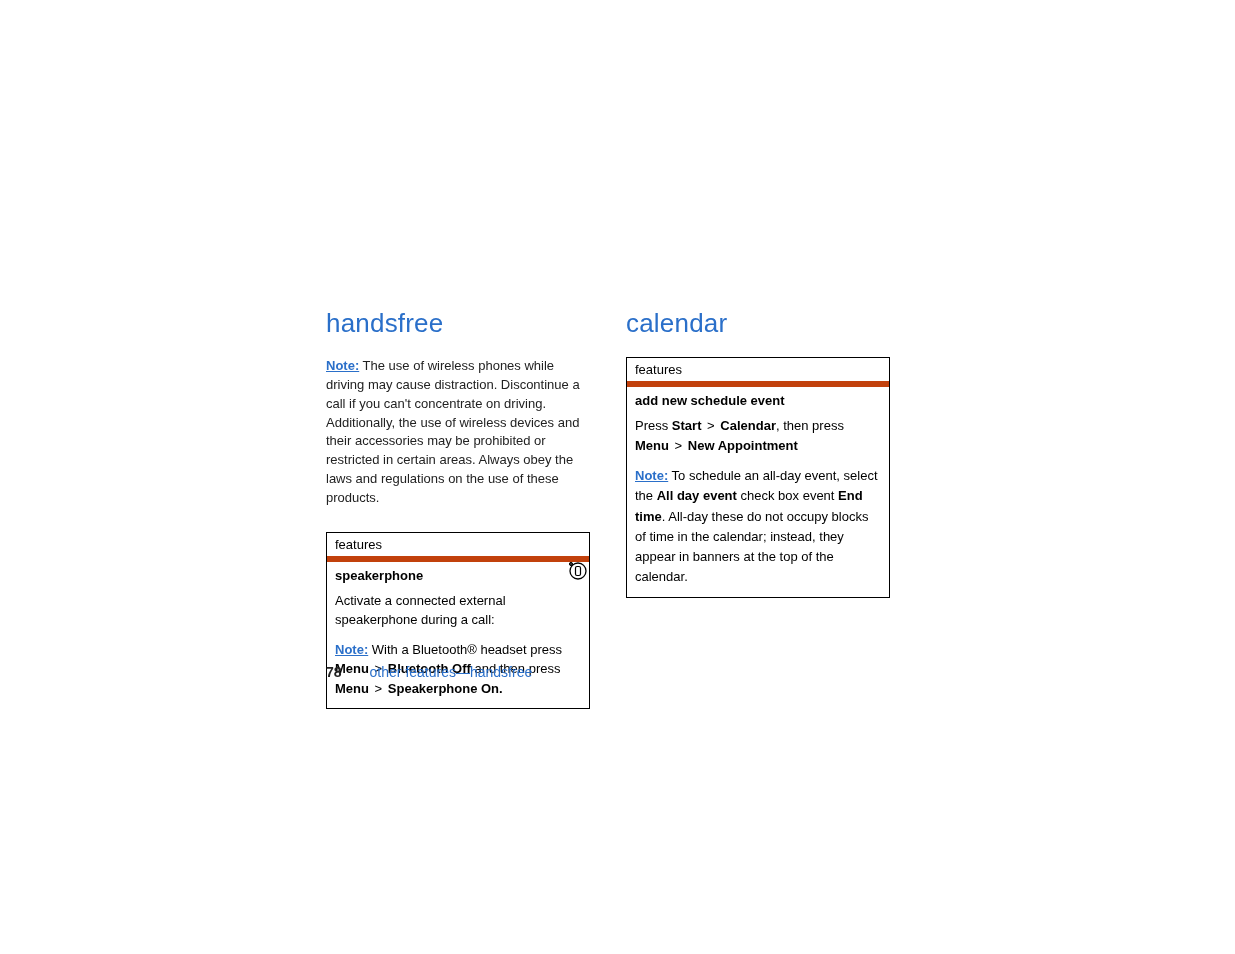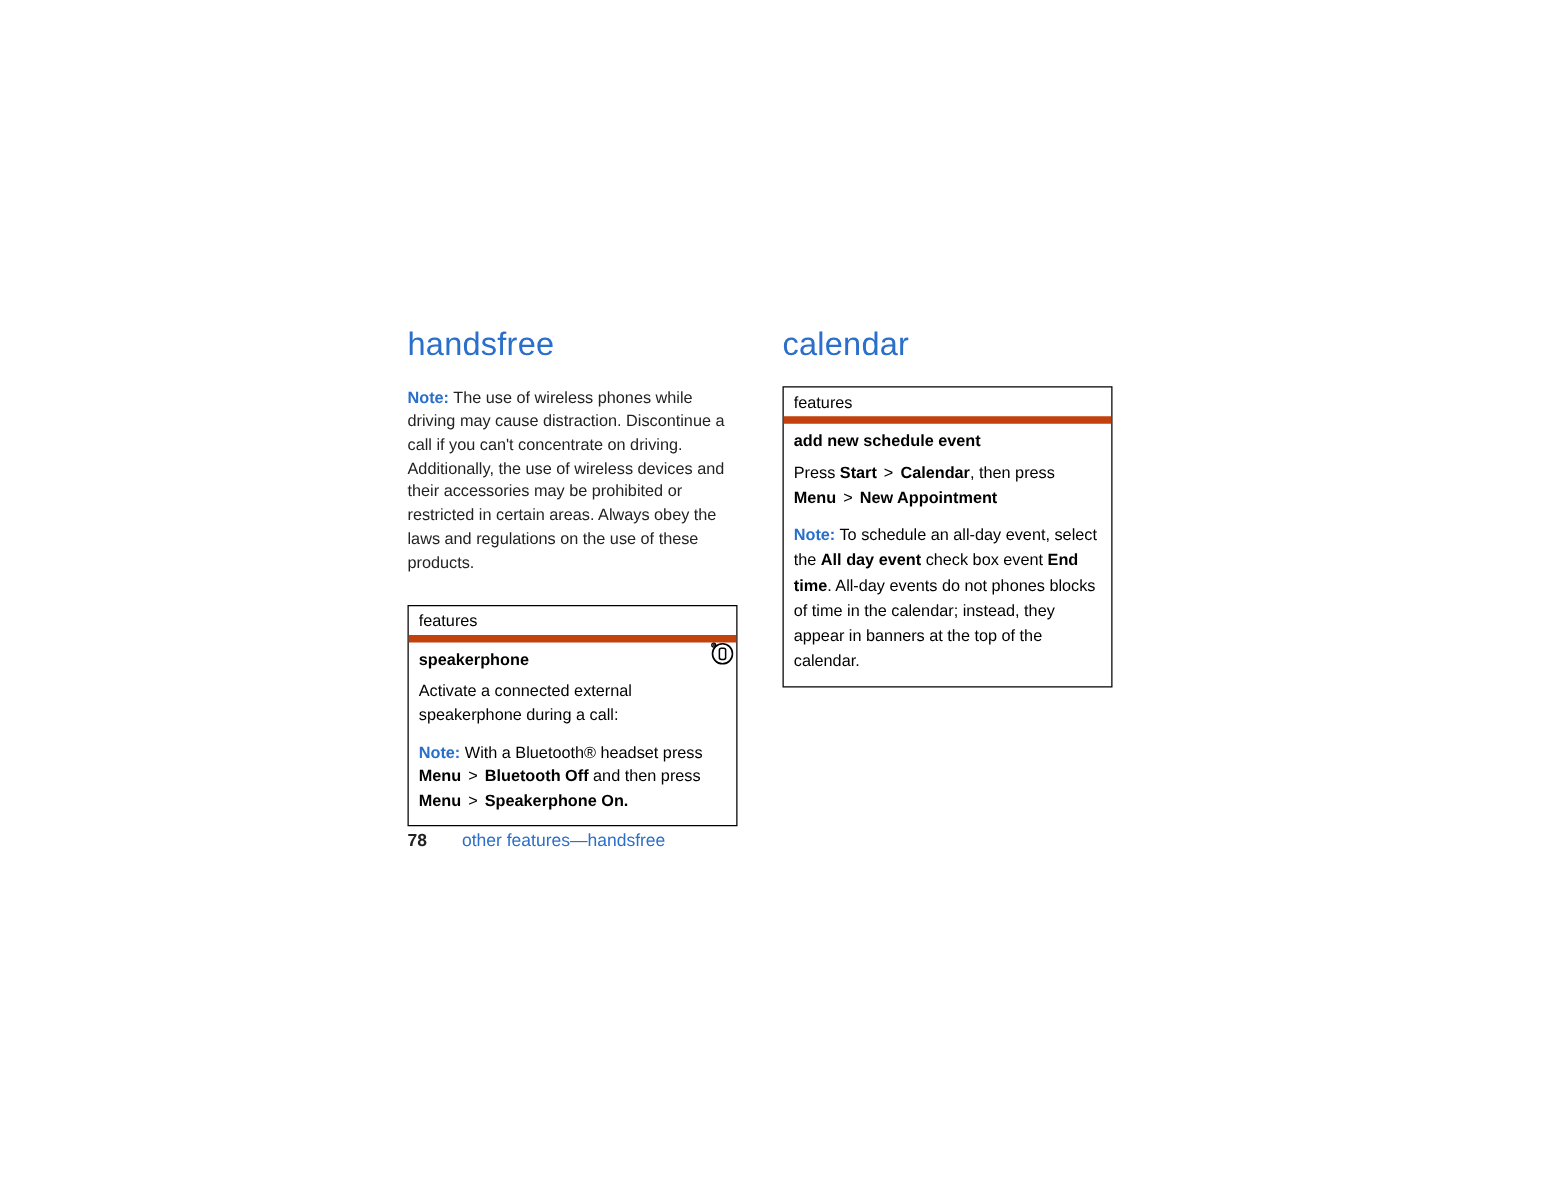--- a/index.html
+++ b/index.html
@@ -15,31 +15,33 @@
       left: 326px;
       top: 260px;
       width: 570px;
     }
     .columns {
       display: flex;
       gap: 36px;
     }
     .col {
       width: 264px;
+      margin-top: 48px;
     }
     h1 {
       color: #2a6fc9;
       font-weight: 400;
       font-size: 26px;
       margin-bottom: 18px;
       letter-spacing: 0.2px;
     }
     .note-label {
       color: #2a6fc9;
       font-weight: 700;
+      text-decoration: underline;
     }
     .body-text {
       font-size: 13px;
       line-height: 1.45;
       color: #222;
     }
     .intro {
       margin-bottom: 24px;
     }
     .features-box {
@@ -157,21 +159,21 @@
       <div class="features-box">
         <div class="features-header">features</div>
         <div class="feature-section">
           <div class="feature-title">add new schedule event</div>
 
           <p class="feature-text2">
             <span>Press </span><span class="condensed">Start</span> <span class="sep">&gt;</span> <span class="condensed">Calendar</span><span>, then press </span><span class="condensed">Menu</span> <span class="sep">&gt;</span> <span class="condensed">New Appointment</span>
           </p>
 
           <p class="feature-text2" style="margin-bottom:0;">
-            <span class="note-label">Note:</span><span> To schedule an all-day event, select the </span><span class="condensed">All day event</span><span> check box event </span><span class="condensed">End time</span><span>. All-day events do not phones blocks of time in the calendar; instead, they appear in banners at the top of the calendar.</span>
+            <span class="note-label">Note:</span><span> To schedule an all-day event, select the </span><span class="condensed">All day event</span><span> check box event </span><span class="condensed">End time</span><span>. All-day these do not occupy blocks of time in the calendar; instead, they appear in banners at the top of the calendar.</span>
           </p>
         </div>
       </div>
     </div>
   </div>
 
   <div class="footer">
     <span class="page-num">78</span><span class="footer-text">other features—handsfree</span>
   </div>
 </div>

